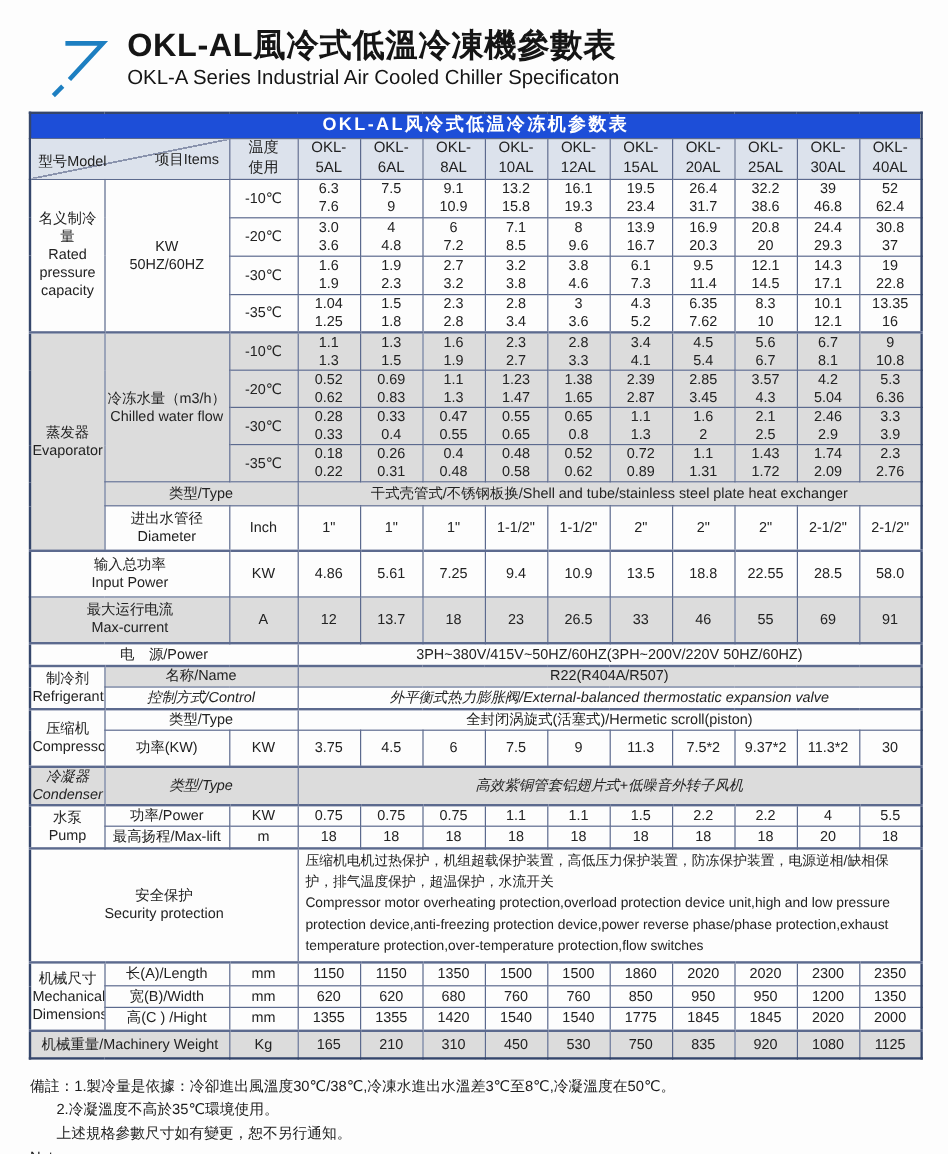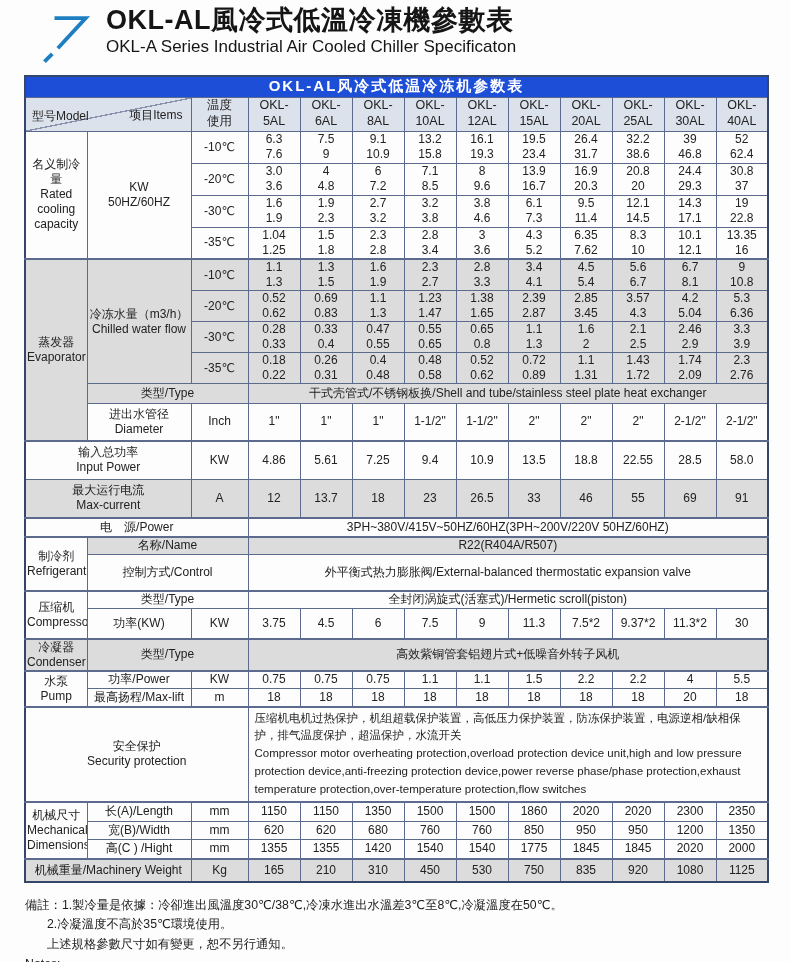--- a/index.html
+++ b/index.html
@@ -1,18 +1,18 @@
 <!DOCTYPE html>
 <html><head>
 <meta charset="utf-8">
 <style>
   html,body{margin:0;padding:0;background:#fdfdfd;}
   .page{width:790px;height:962px;background:#fdfdfd;overflow:hidden;
         font-family:"Liberation Sans","DejaVu Sans",sans-serif;color:#222;}
-  .hdr{display:flex;align-items:flex-start;padding:4px 0 0 40px;}
+  .hdr{display:flex;align-items:flex-start;padding:22px 0 0 40px;}
   .arrow{width:58px;height:56px;margin-top:4px;flex:0 0 auto;}
   .titles{margin-left:8px;}
   .t1{font-size:27px;font-weight:600;color:#151515;letter-spacing:.5px;line-height:1.2;}
   .t2{font-size:17px;font-weight:500;color:#151515;margin-top:1px;}
 
   table{border-collapse:collapse;table-layout:fixed;width:743px;margin:11px 0 0 24px;
         border:2px solid #35466b;}
   td{border:1px solid #5c6a8e;text-align:center;vertical-align:middle;
      font-size:12px;line-height:1.25;padding:0 1px;color:#222;overflow:hidden;}
   tr.tt td{border-top-width:2px;}
@@ -115,21 +115,21 @@
           </td>
           <td class="hd">
             <div>OKL-</div>
             <div>40AL</div>
           </td>
         </tr>
         <tr style="height: 32px;">
           <td rowspan="4" class="">
             <div>名义制冷量</div>
             <div>Rated</div>
-            <div>cooling</div>
+            <div>pressure</div>
             <div>capacity</div>
           </td>
           <td rowspan="4" class="">
             <div>KW</div>
             <div>50HZ/60HZ</div>
           </td>
           <td class="">
             <div>-10℃</div>
           </td>
           <td class="">
@@ -634,21 +634,21 @@
             <div>制冷剂</div>
             <div>Refrigerant</div>
           </td>
           <td colspan="2" class="sh">
             <div>名称/Name</div>
           </td>
           <td colspan="10" class="sh">
             <div>R22(R404A/R507)</div>
           </td>
         </tr>
-        <tr style="height: 36px;">
+        <tr style="height: 18px; font-style: italic;">
           <td colspan="2" class="">
             <div>控制方式/Control</div>
           </td>
           <td colspan="10" class="">
             <div>外平衡式热力膨胀阀/External-balanced thermostatic expansion valve</div>
           </td>
         </tr>
         <tr class="tt" style="height: 18px;">
           <td rowspan="2" class="">
             <div>压缩机</div>
@@ -692,21 +692,21 @@
           <td class="">
             <div>9.37*2</div>
           </td>
           <td class="">
             <div>11.3*2</div>
           </td>
           <td class="">
             <div>30</div>
           </td>
         </tr>
-        <tr class="tt" style="height: 30px;">
+        <tr class="tt" style="height: 30px; font-style: italic;">
           <td class="sh">
             <div>冷凝器</div>
             <div>Condenser</div>
           </td>
           <td colspan="2" class="sh">
             <div>类型/Type</div>
           </td>
           <td colspan="10" class="sh">
             <div>高效紫铜管套铝翅片式+低噪音外转子风机</div>
           </td>

